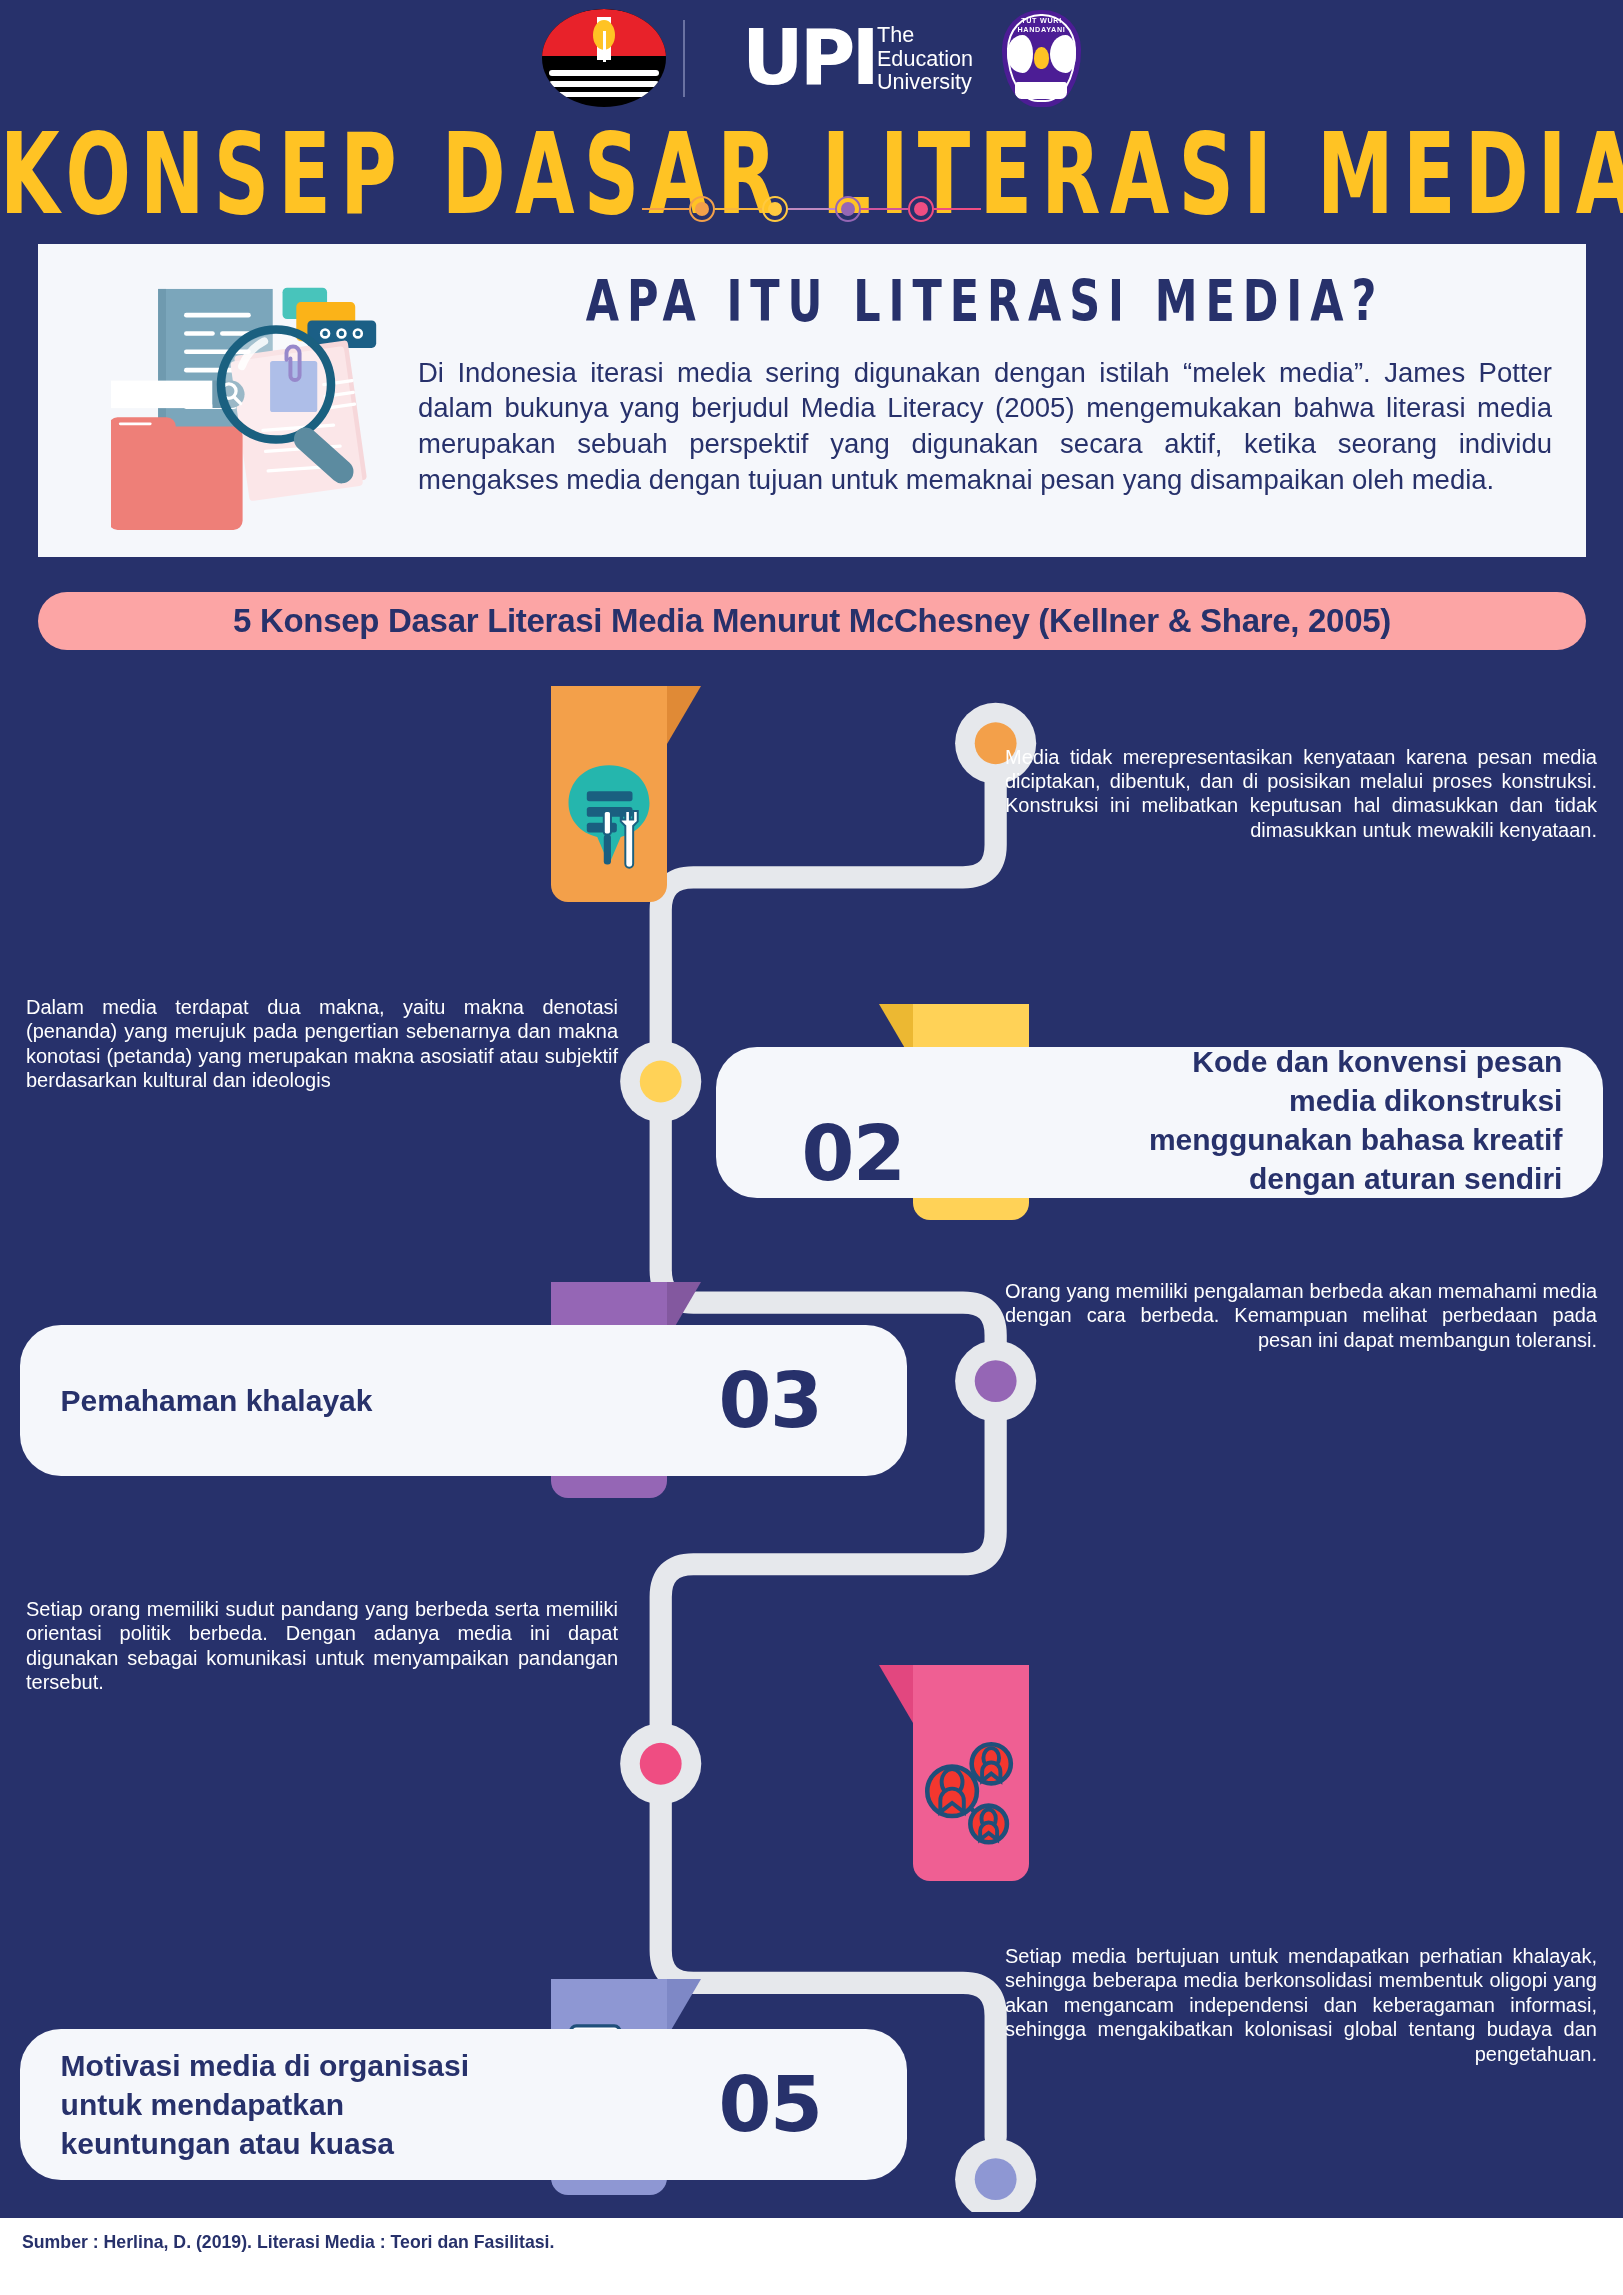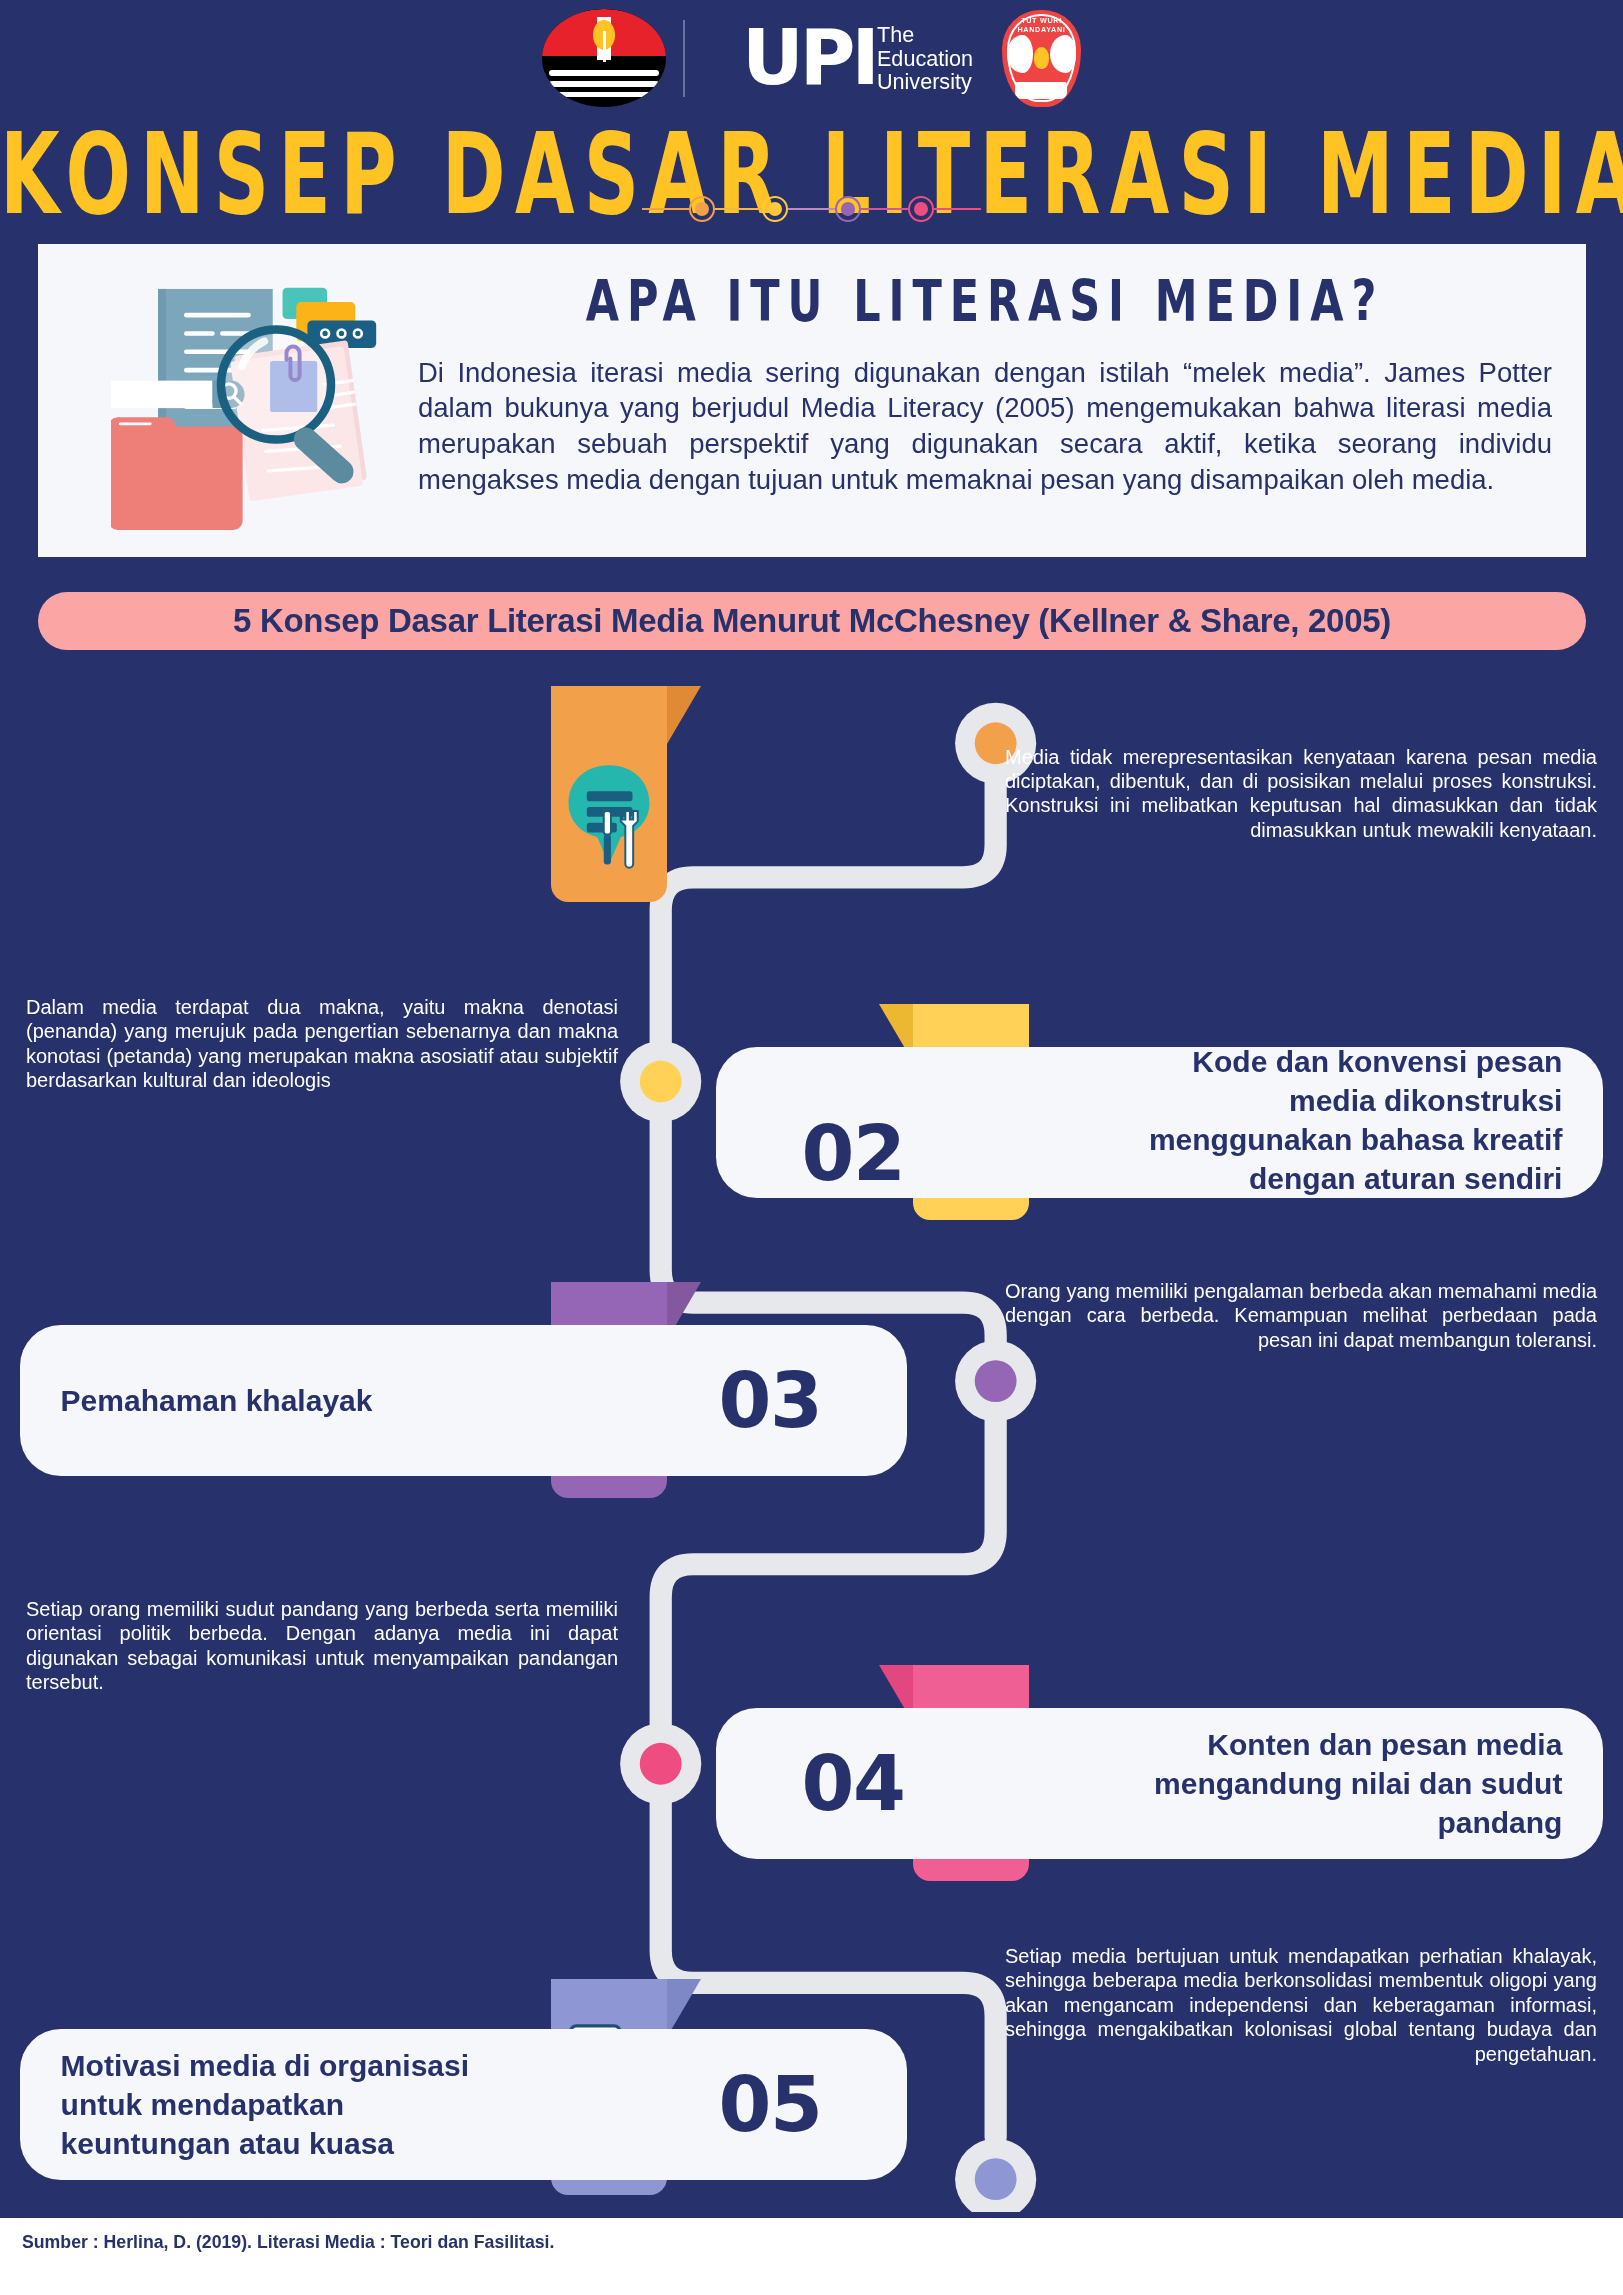--- a/index.html
+++ b/index.html
@@ -27,21 +27,21 @@
 
   .logo-divider{ width:2px; height:77px; background:#6a72a2; margin:0 17px; }
 
   .logo-upi-text{ display:flex; align-items:center; gap:1px;margin-left:40px; }
   .upi-word{ font-size:76px; font-weight:700; color:#fff; letter-spacing:-3.9px;
     font-family:"DejaVu Sans", sans-serif; line-height:1; }
   .upi-sub{ color:#fff; font-size:21.6px; line-height:1.08; font-weight:300;
     font-family:"Liberation Sans", sans-serif; }
 
   .logo-tutwuri{ width:79px; height:97px; margin-left:29px; position:relative; }
-  .tw-shield{ position:absolute; inset:0; background:#ef4444;
+  .tw-shield{ position:absolute; inset:0; background:#4c1d95;
     border-radius:48% 48% 44% 44% / 40% 40% 58% 58%; overflow:hidden; }
   .tw-ring{ position:absolute; inset:4.6px; border:2.6px solid #fff;
     border-radius:48% 48% 44% 44% / 40% 40% 58% 58%; }
   .tw-txt{ position:absolute; top:5.9px; left:0; width:100%; text-align:center;
     color:#fff; font-size:7.2px; letter-spacing:0.7px; font-weight:700; }
   .tw-wing{ position:absolute; width:26px; height:38px; background:#fff;
     border-radius:60% 40% 40% 60% / 50% 50% 50% 50%; top:25px; }
   .tw-flame{ position:absolute; left:50%; margin-left:-7.2px; top:37px;
     width:14.4px; height:22px; background:#ffc324; border-radius:50% 50% 45% 45%; }
   .tw-book{ position:absolute; left:13px; bottom:7.9px; width:52px; height:17px;
@@ -397,24 +397,20 @@
           <ellipse cx="46" cy="66" rx="16" ry="20"></ellipse>
           <path d="M28 112 v-18 a18 18 0 0 1 36 0 v18 l-18 -14 z"></path>
           <ellipse cx="106" cy="29" rx="12" ry="15"></ellipse>
           <path d="M92 64 v-14 a14 14 0 0 1 28 0 v14 l-14 -11 z"></path>
           <ellipse cx="102" cy="122" rx="11" ry="14"></ellipse>
           <path d="M89 154 v-13 a13 13 0 0 1 26 0 v13 l-13 -10 z"></path>
         </g>
       </svg>
     </div>
   </div>
-  <div class="card right" style="top:0;">
-    <div class="num" style="position:absolute;left:85px;">04</div>
-    <div class="card-title" style="margin-left:auto;">Konten dan pesan media mengandung nilai dan sudut pandang</div>
-  </div>
   <div class="desc l" style="top:-111px;">Setiap orang memiliki sudut pandang yang berbeda serta memiliki orientasi politik berbeda. Dengan adanya media ini dapat digunakan sebagai komunikasi untuk menyampaikan pandangan tersebut.</div>
 </div>
 
 <div class="row" style="top:2029px; height:151px;">
   <div class="badge" style="left:551px; top:-50px; background:#8e97d3;">
     <div style="position:absolute;right:-34px;top:0;width:0;height:0;
                 border-left:34px solid #7e88c6;border-bottom:58px solid transparent;"></div>
     <div class="art" style="top:26px;">
       <svg viewBox="0 0 150 210" width="98" height="137">
         <rect x="60" y="34" width="58" height="58" rx="9" fill="#2d86bd" stroke="#1f4f7a" stroke-width="5"></rect>

